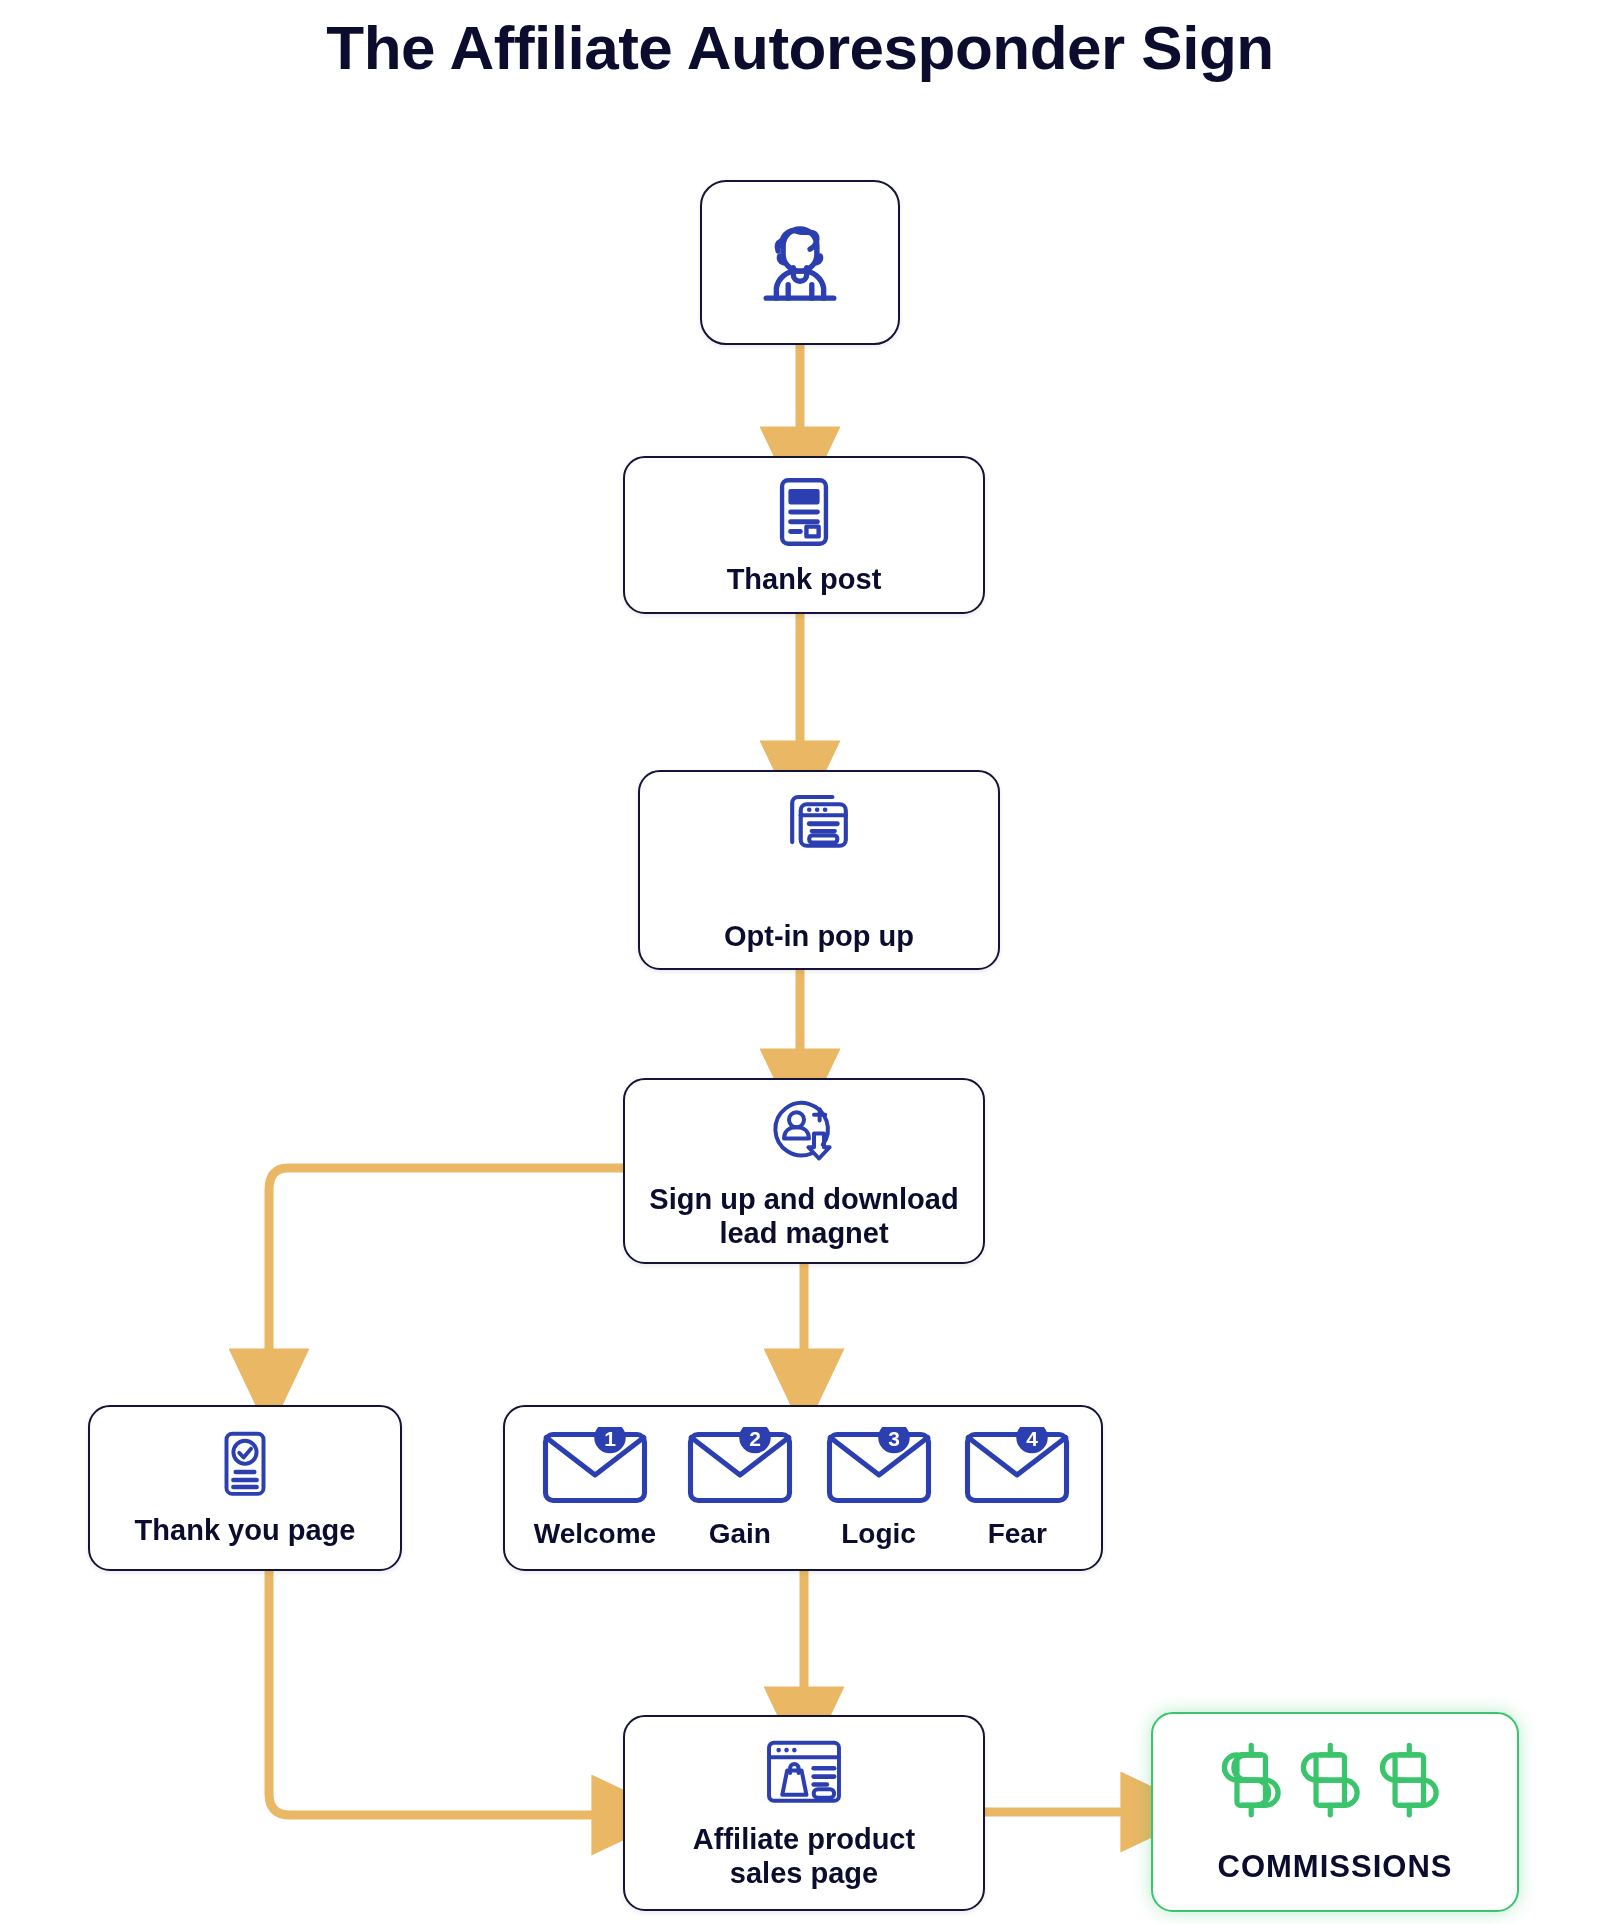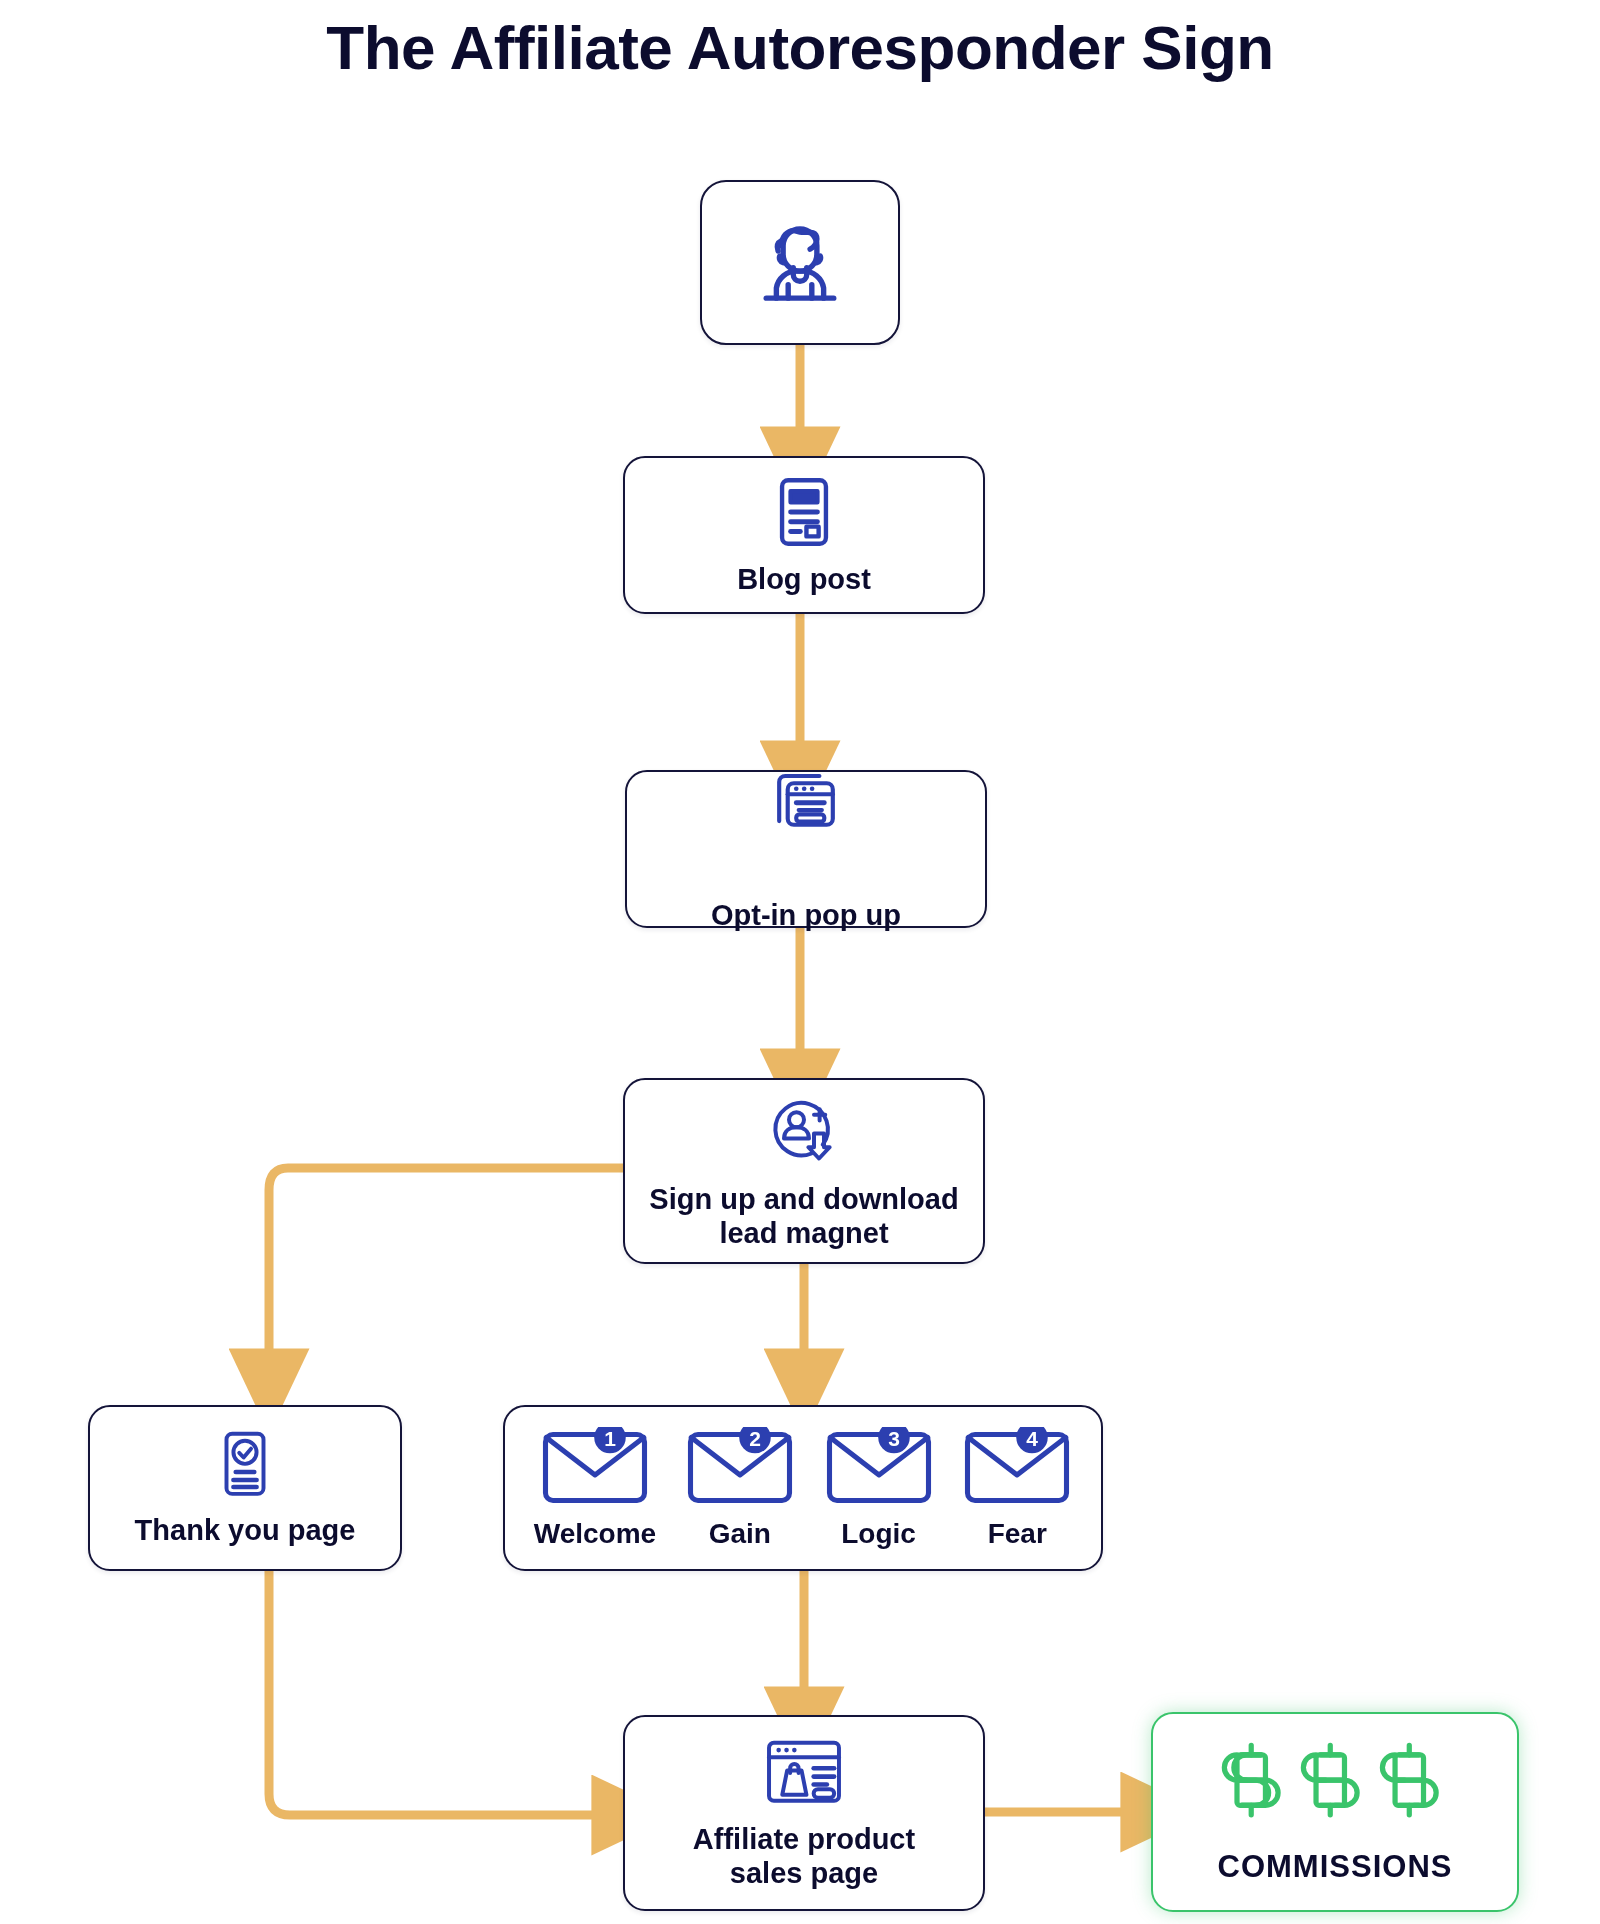--- a/index.html
+++ b/index.html
@@ -45,21 +45,21 @@
     color:#0c0c2e;
     text-align:center;
     line-height:1.16;
     margin-top:8px;
     white-space:pre-line;
   }
 
   
   #n-visitor{left:700px;top:180px;width:200px;height:165px;border-radius:26px;}
   #n-blog{left:623px;top:456px;width:362px;height:158px;}
-  #n-popup{left:625px;top:770px;width:362px;height:158px;gap:44px;}
+  #n-popup{left:638px;top:770px;width:362px;height:200px;gap:44px;}
   #n-signup{left:623px;top:1078px;width:362px;height:186px;}
   #n-thankyou{left:88px;top:1405px;width:314px;height:166px;}
   #n-emails{left:503px;top:1405px;width:600px;height:166px;
             flex-direction:row;align-items:center;justify-content:space-evenly;}
   #n-affiliate{left:623px;top:1715px;width:362px;height:196px;}
   #n-commissions{
     left:1151px;top:1712px;width:368px;height:200px;
     border:2.5px solid #3ac46b;
     box-shadow:0 0 18px rgba(58,196,107,.35);
   }
@@ -130,21 +130,21 @@
     <span class="icon">
       <svg width="78" height="78" viewBox="0 0 64 64" fill="none" stroke="#2c3fb0" stroke-width="3.6" stroke-linecap="round" stroke-linejoin="round">
         <rect x="14" y="6" width="36" height="52" rx="5"></rect>
         <rect x="21" y="15" width="22" height="9" fill="#2c3fb0"></rect>
         <path d="M21 32 h22" stroke-width="4"></path>
         <path d="M21 40 h22" stroke-width="4"></path>
         <path d="M21 48 h8" stroke-width="4"></path>
         <rect x="34" y="44" width="10" height="8"></rect>
       </svg>
     </span>
-    <div class="label">Blog post</div>
+    <div class="label">Thank post</div>
   </div>
 
   <div class="node" id="n-popup">
     <span class="icon">
       <svg width="78" height="78" viewBox="0 0 64 64" fill="none" stroke="#2c3fb0" stroke-width="3.4" stroke-linecap="round" stroke-linejoin="round">
         <path d="M10 46 V14 a5 5 0 0 1 5 -5 h28"></path>
         <rect x="17" y="15" width="37" height="34" rx="5"></rect>
         <path d="M17 24 h37"></path>
         <circle cx="24" cy="19.5" r="1.9" fill="#2c3fb0" stroke="none"></circle>
         <circle cx="30.5" cy="19.5" r="1.9" fill="#2c3fb0" stroke="none"></circle>

